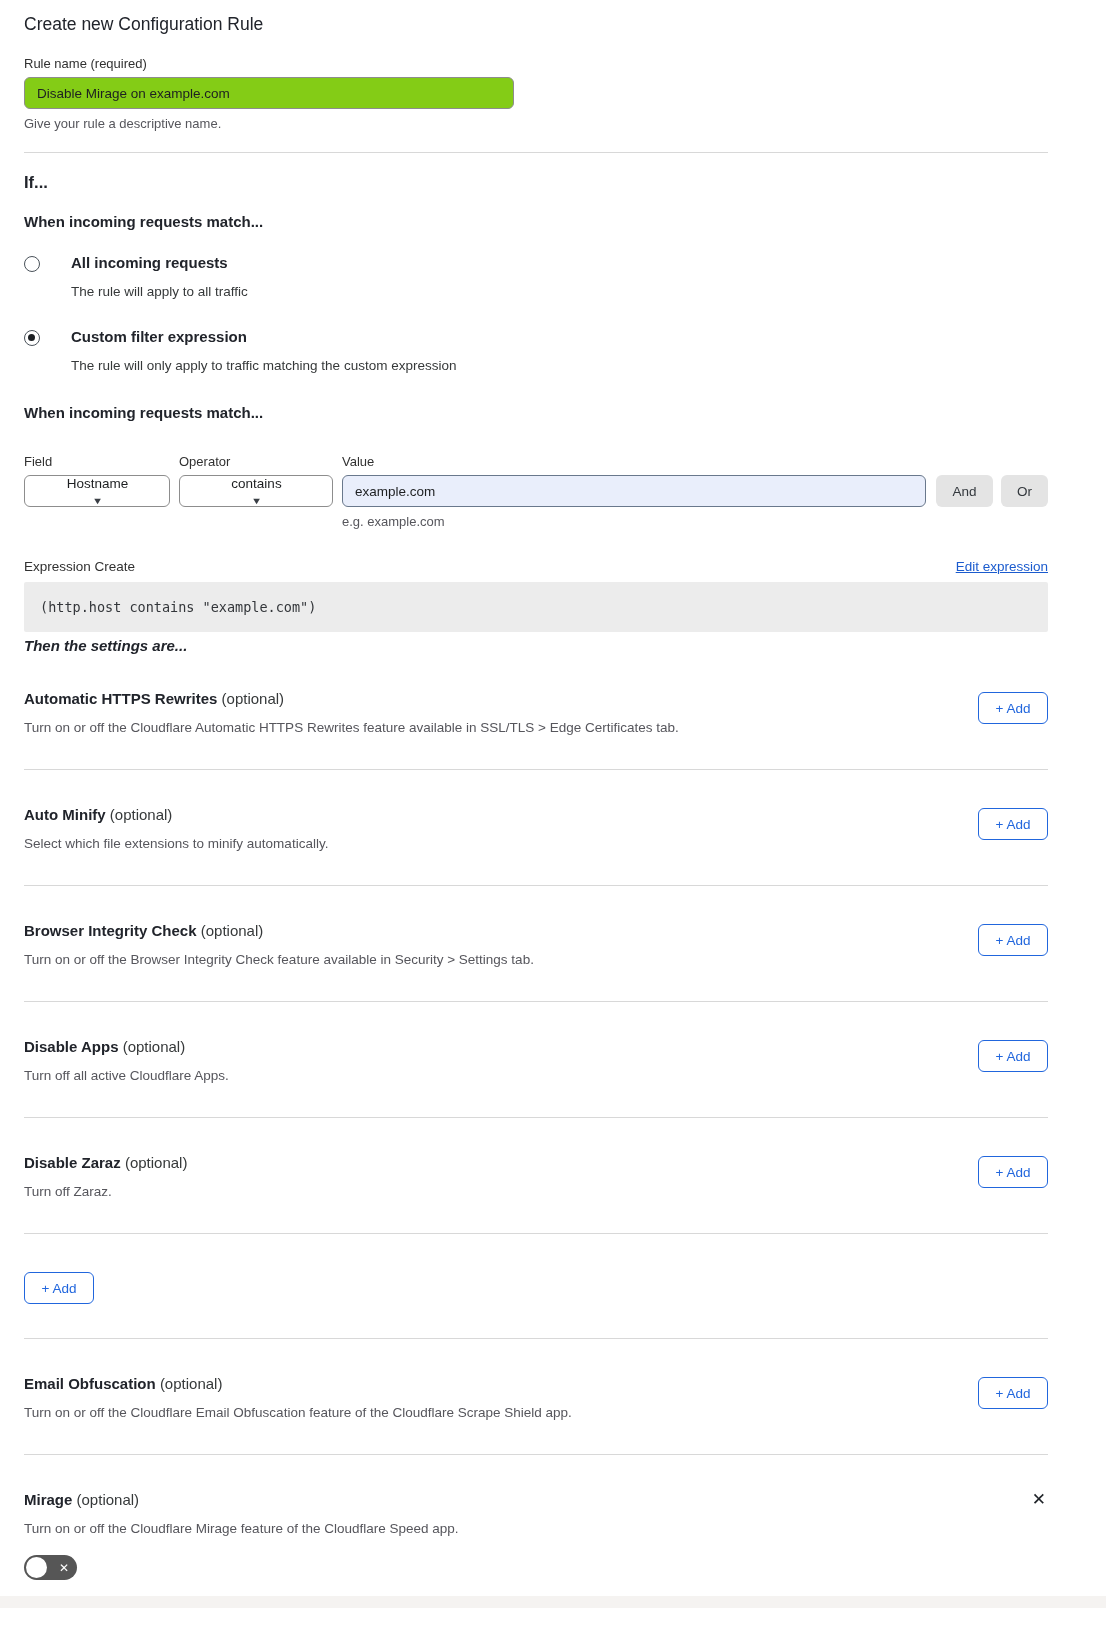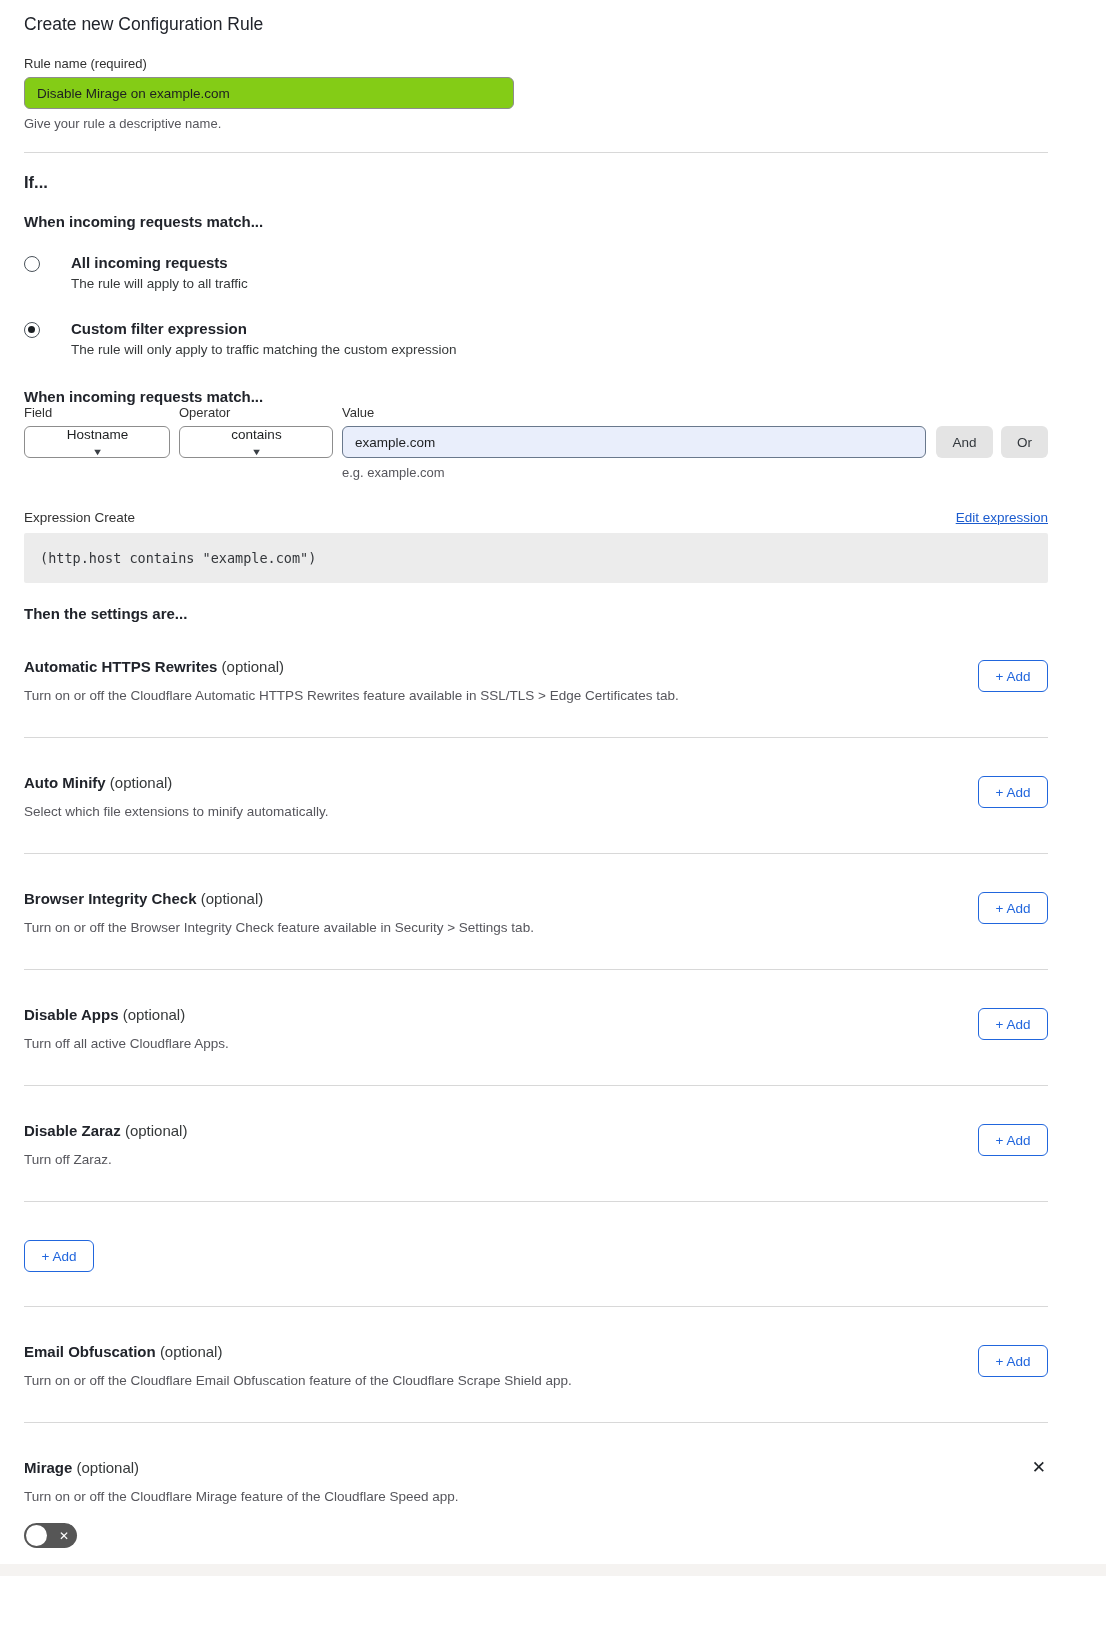--- a/index.html
+++ b/index.html
@@ -35,23 +35,23 @@
   .match-heading-1{margin-bottom:24px;}
   .radio-option{display:flex;gap:31px;margin-bottom:29px;cursor:pointer;}
   .radio-circle{
     width:16px;height:16px;min-width:16px;border:1.5px solid #4a525a;border-radius:50%;
     margin-top:2px;position:relative;background:#fff;
   }
   .radio-option.selected .radio-circle::after{
     content:"";position:absolute;left:3px;top:3px;width:7px;height:7px;border-radius:50%;background:#1b1f23;
   }
   .radio-label{font-size:15px;font-weight:700;color:var(--text-dark);}
-  .radio-desc{font-size:13.5px;color:var(--text-body);margin-top:5px;}
+  .radio-desc{font-size:13.5px;color:var(--text-body);margin-top:13px;}
   .match-heading-2{margin-top:31px;}
-  .builder-labels{display:flex;font-size:13px;color:#313131;}
+  .builder-labels{display:flex;margin-top:33px;font-size:13px;color:#313131;}
   .lbl-field{width:155px;}
   .lbl-operator{width:163px;}
   .builder-controls{display:flex;margin-top:6px;align-items:center;}
   .select-box{
     height:32px;border:1px solid #8d8d8d;border-radius:6px;background:#fff;
     display:flex;align-items:center;justify-content:space-between;
     padding:0 10px 0 11px;font-size:13.5px;color:#1d1f21;cursor:pointer;flex-direction:column;
   }
   .select-field{width:146px;margin-right:9px;}
   .select-operator{width:154px;margin-right:9px;}
@@ -69,21 +69,21 @@
   .or-btn{width:47px;}
   .eg-helper{margin:7px 0 0 318px;font-size:13px;color:var(--text-muted);}
   .preview-row{display:flex;justify-content:space-between;align-items:baseline;margin-top:30px;}
   .preview-label{font-size:13.5px;color:#313131;}
   .edit-link{font-size:13.5px;color:var(--link-blue);text-decoration:underline;cursor:pointer;}
   .code-box{
     margin-top:8px;background:var(--code-box-bg);border-radius:2px;height:50px;
     display:flex;align-items:center;padding:0 16px;
     font-family:"DejaVu Sans Mono","Liberation Mono",monospace;font-size:13.5px;color:#33363a;
   }
-  h3.then-heading{margin-top:22px;}
+  h3.then-heading{margin-top:5px;font-style:italic;}
   .setting-row{
     display:flex;justify-content:space-between;align-items:flex-start;
     padding:36px 0 34px;border-bottom:1px solid var(--divider);
   }
   .setting-title{font-size:15px;color:var(--text-dark);}
   .setting-title b{font-weight:700;}
   .optional{font-weight:400;color:var(--text-body);}
   .setting-desc{font-size:13.5px;color:var(--text-muted);margin-top:13px;}
   .add-btn{
     min-width:70px;height:32px;margin-top:2px;background:#fff;cursor:pointer;

